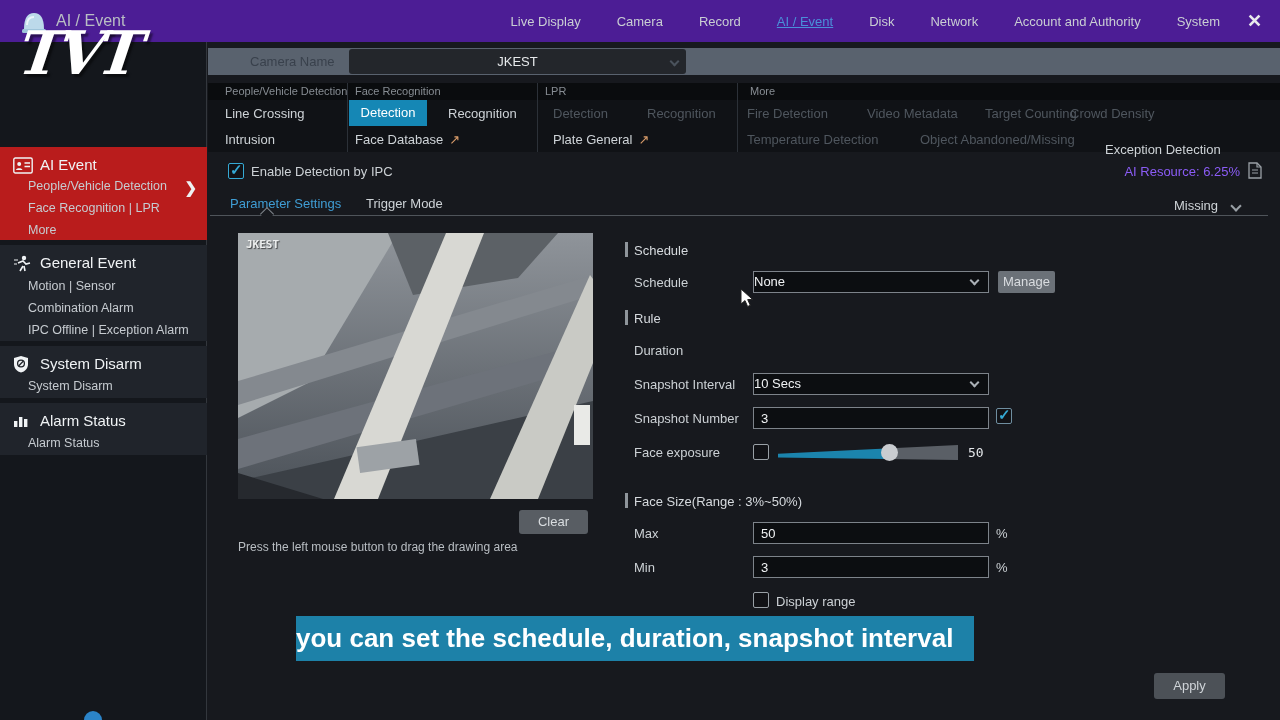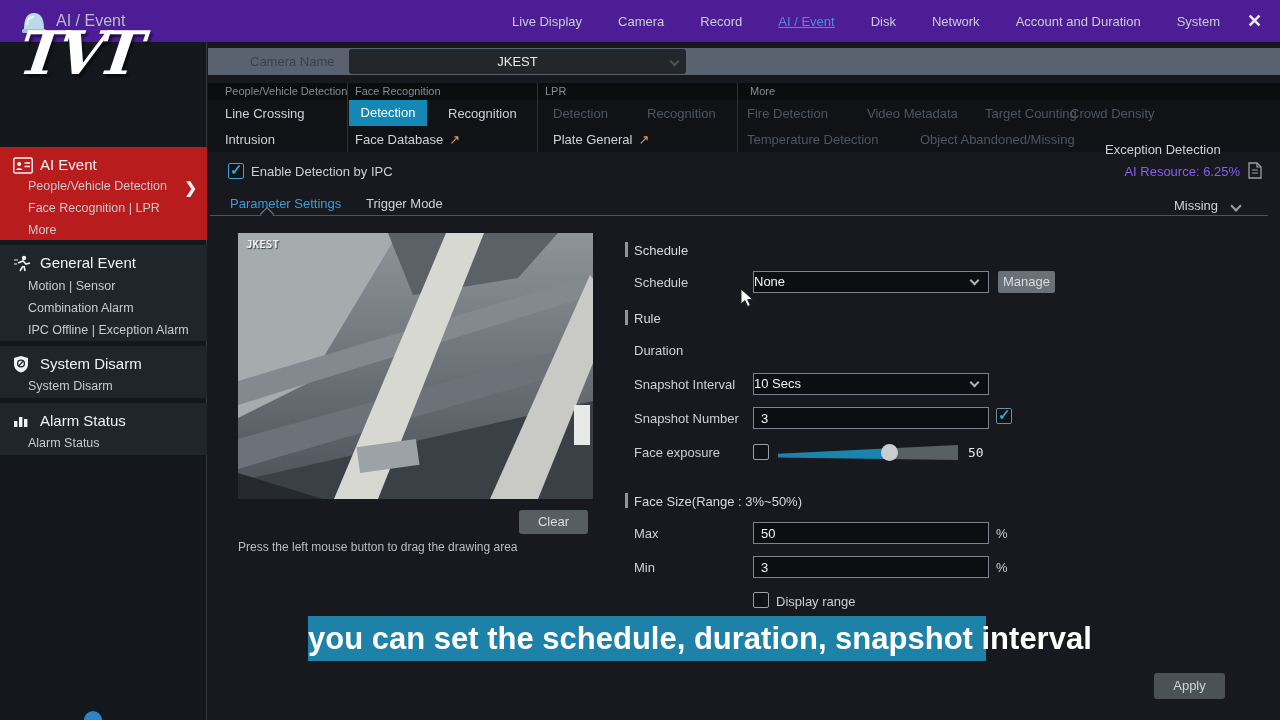--- a/index.html
+++ b/index.html
@@ -90,22 +90,22 @@
 
   
   #slider { position:absolute; left:778px; top:444px; width:180px; height:17px; }
   #slider-track { position:absolute; left:0; top:0; width:180px; height:17px;
     background:linear-gradient(90deg,#1b84ad 0 62%, #5a5f66 62%);
     clip-path:polygon(0 58%, 100% 6%, 100% 94%, 0 80%); }
   #slider-thumb { position:absolute; left:103px; top:0; width:17px; height:17px; border-radius:50%; background:#c9ccd0; }
   #slider-value { position:absolute; left:968px; top:445px; color:#e3e6e9; font-family:"DejaVu Sans Mono", monospace; font-size:13px; }
 
   
-  #caption { position:absolute; left:308px; top:616px; width:678px; height:45px; background:#1d81a8;
-    color:#fff; font-size:31px; font-weight:600; text-align:left; line-height:45px; white-space:nowrap; }
+  #caption { position:absolute; left:296px; top:616px; width:678px; height:45px; background:#1d81a8;
+    color:#fff; font-size:26px; font-weight:600; text-align:left; line-height:45px; white-space:nowrap; }
   #apply-btn { position:absolute; left:1154px; top:673px; width:71px; height:26px; background:#4c5157; border-radius:3px;
     color:#cfd4d8; text-align:center; line-height:26px; }
 
   #cursor { position:absolute; left:740px; top:288px; z-index:70; }
 </style>
 </head>
 <body>
 
 <div id="app">
 
@@ -116,21 +116,21 @@
       <rect x="4" y="22" width="24" height="4" rx="1.5" fill="#9fc4da"></rect>
     </svg>
     <span id="app-title">AI / Event</span>
     <div id="top-nav">
       <span class="nav-item">Live Display</span>
       <span class="nav-item">Camera</span>
       <span class="nav-item">Record</span>
       <span class="nav-item active">AI / Event</span>
       <span class="nav-item">Disk</span>
       <span class="nav-item">Network</span>
-      <span class="nav-item">Account and Duration</span>
+      <span class="nav-item">Account and Authority</span>
       <span class="nav-item">System</span>
     </div>
     <span id="close-btn">✕</span>
   </div>
 
   <div id="watermark">TVT</div>
 
   <div id="sidebar">
 
 

